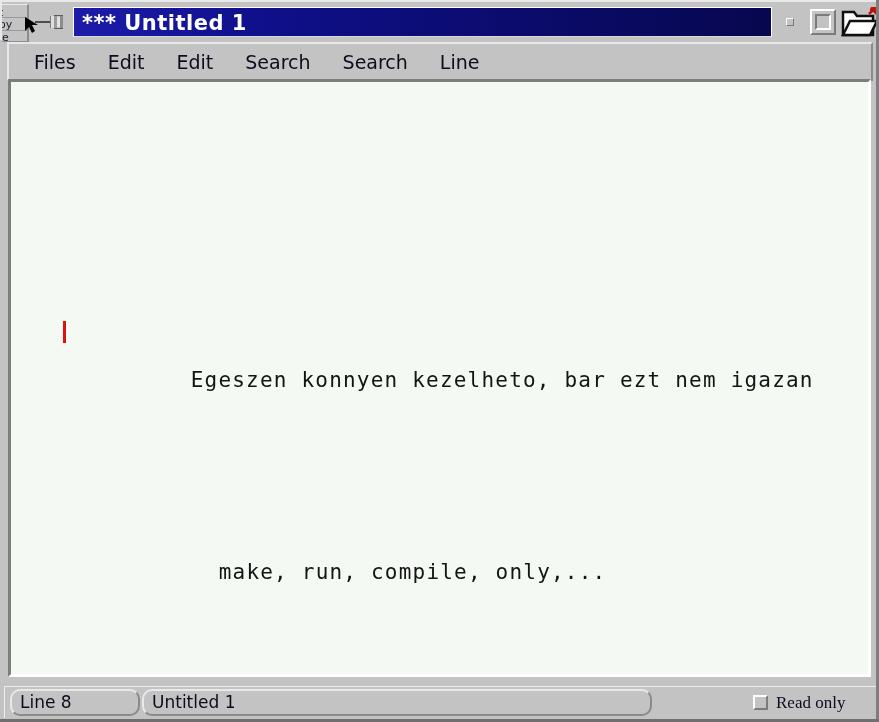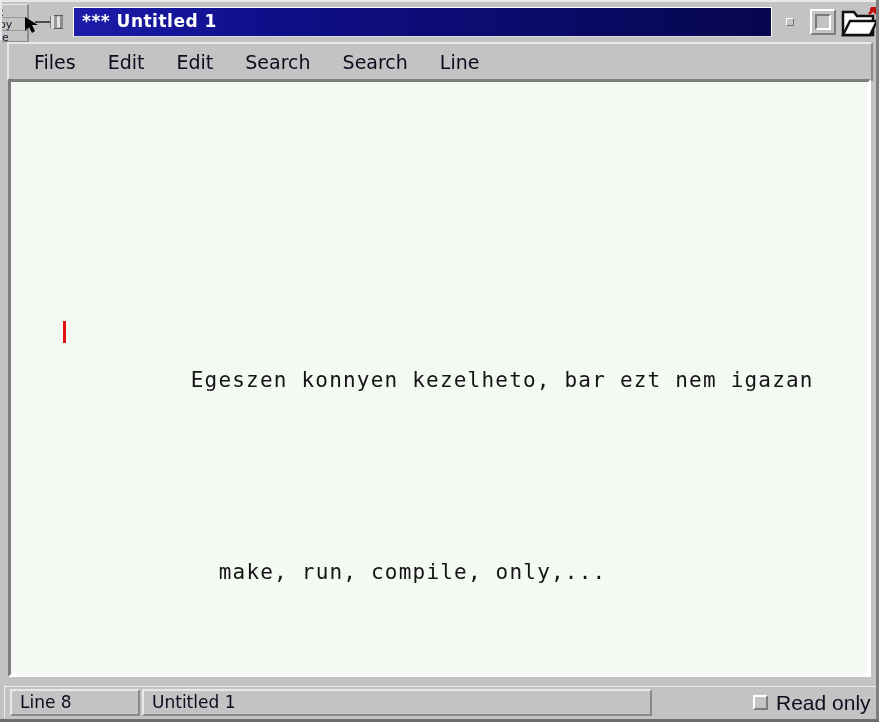--- a/index.html
+++ b/index.html
@@ -92,21 +92,21 @@
     border-right: 1px solid #ffffff;
     border-bottom: 1px solid #d8d8d8;
     box-sizing: border-box;
     overflow: hidden;
   }
   .title-text {
     position: absolute;
     left: 8px; top: 3px;
     color: #ffffff;
     font-family: "DejaVu Sans", sans-serif;
-    font-size: 17px;
+    font-size: 21px;
     font-weight: bold;
     letter-spacing: 0.5px;
     white-space: nowrap;
   }
 
   .minimize-btn {
     position: absolute;
     left: 784px; top: 16px;
     width: 9px; height: 9px;
   }
@@ -229,20 +229,21 @@
     border-right: 2px solid #8a8a8a;
     border-bottom: 2px solid #8a8a8a;
     box-sizing: border-box;
     font-family: "DejaVu Sans", sans-serif;
     font-size: 17px;
     color: #0c0c1e;
     padding-left: 8px;
     line-height: 23px;
     white-space: nowrap;
     overflow: hidden;
+    border-radius: 10px;
   }
   .status-pane.line-pane { left: 5px; width: 130px; }
   .status-pane.file-pane { left: 137px; width: 510px; }
 
   .readonly-box {
     position: absolute;
     left: 748px; top: 2px;
     width: 120px; height: 27px;
     display: flex;
     align-items: center;
@@ -252,22 +253,22 @@
     background: #c3c3c3;
     border-top: 2px solid #ffffff;
     border-left: 2px solid #ffffff;
     border-right: 2px solid #7c7c7c;
     border-bottom: 2px solid #7c7c7c;
     box-sizing: border-box;
     margin-right: 8px;
     flex: 0 0 auto;
   }
   .readonly-label {
-    font-family: Liberation Sans, sans-serif;
-    font-size: 21px;
+    font-family: Liberation Serif, serif;
+    font-size: 17px;
     color: #0c0c1e;
     white-space: nowrap;
   }
 
   
   .win-edge-right {
     position: absolute;
     right: 0; top: 0;
     width: 3px; height: 722px;
     background: #7e7e7e;

